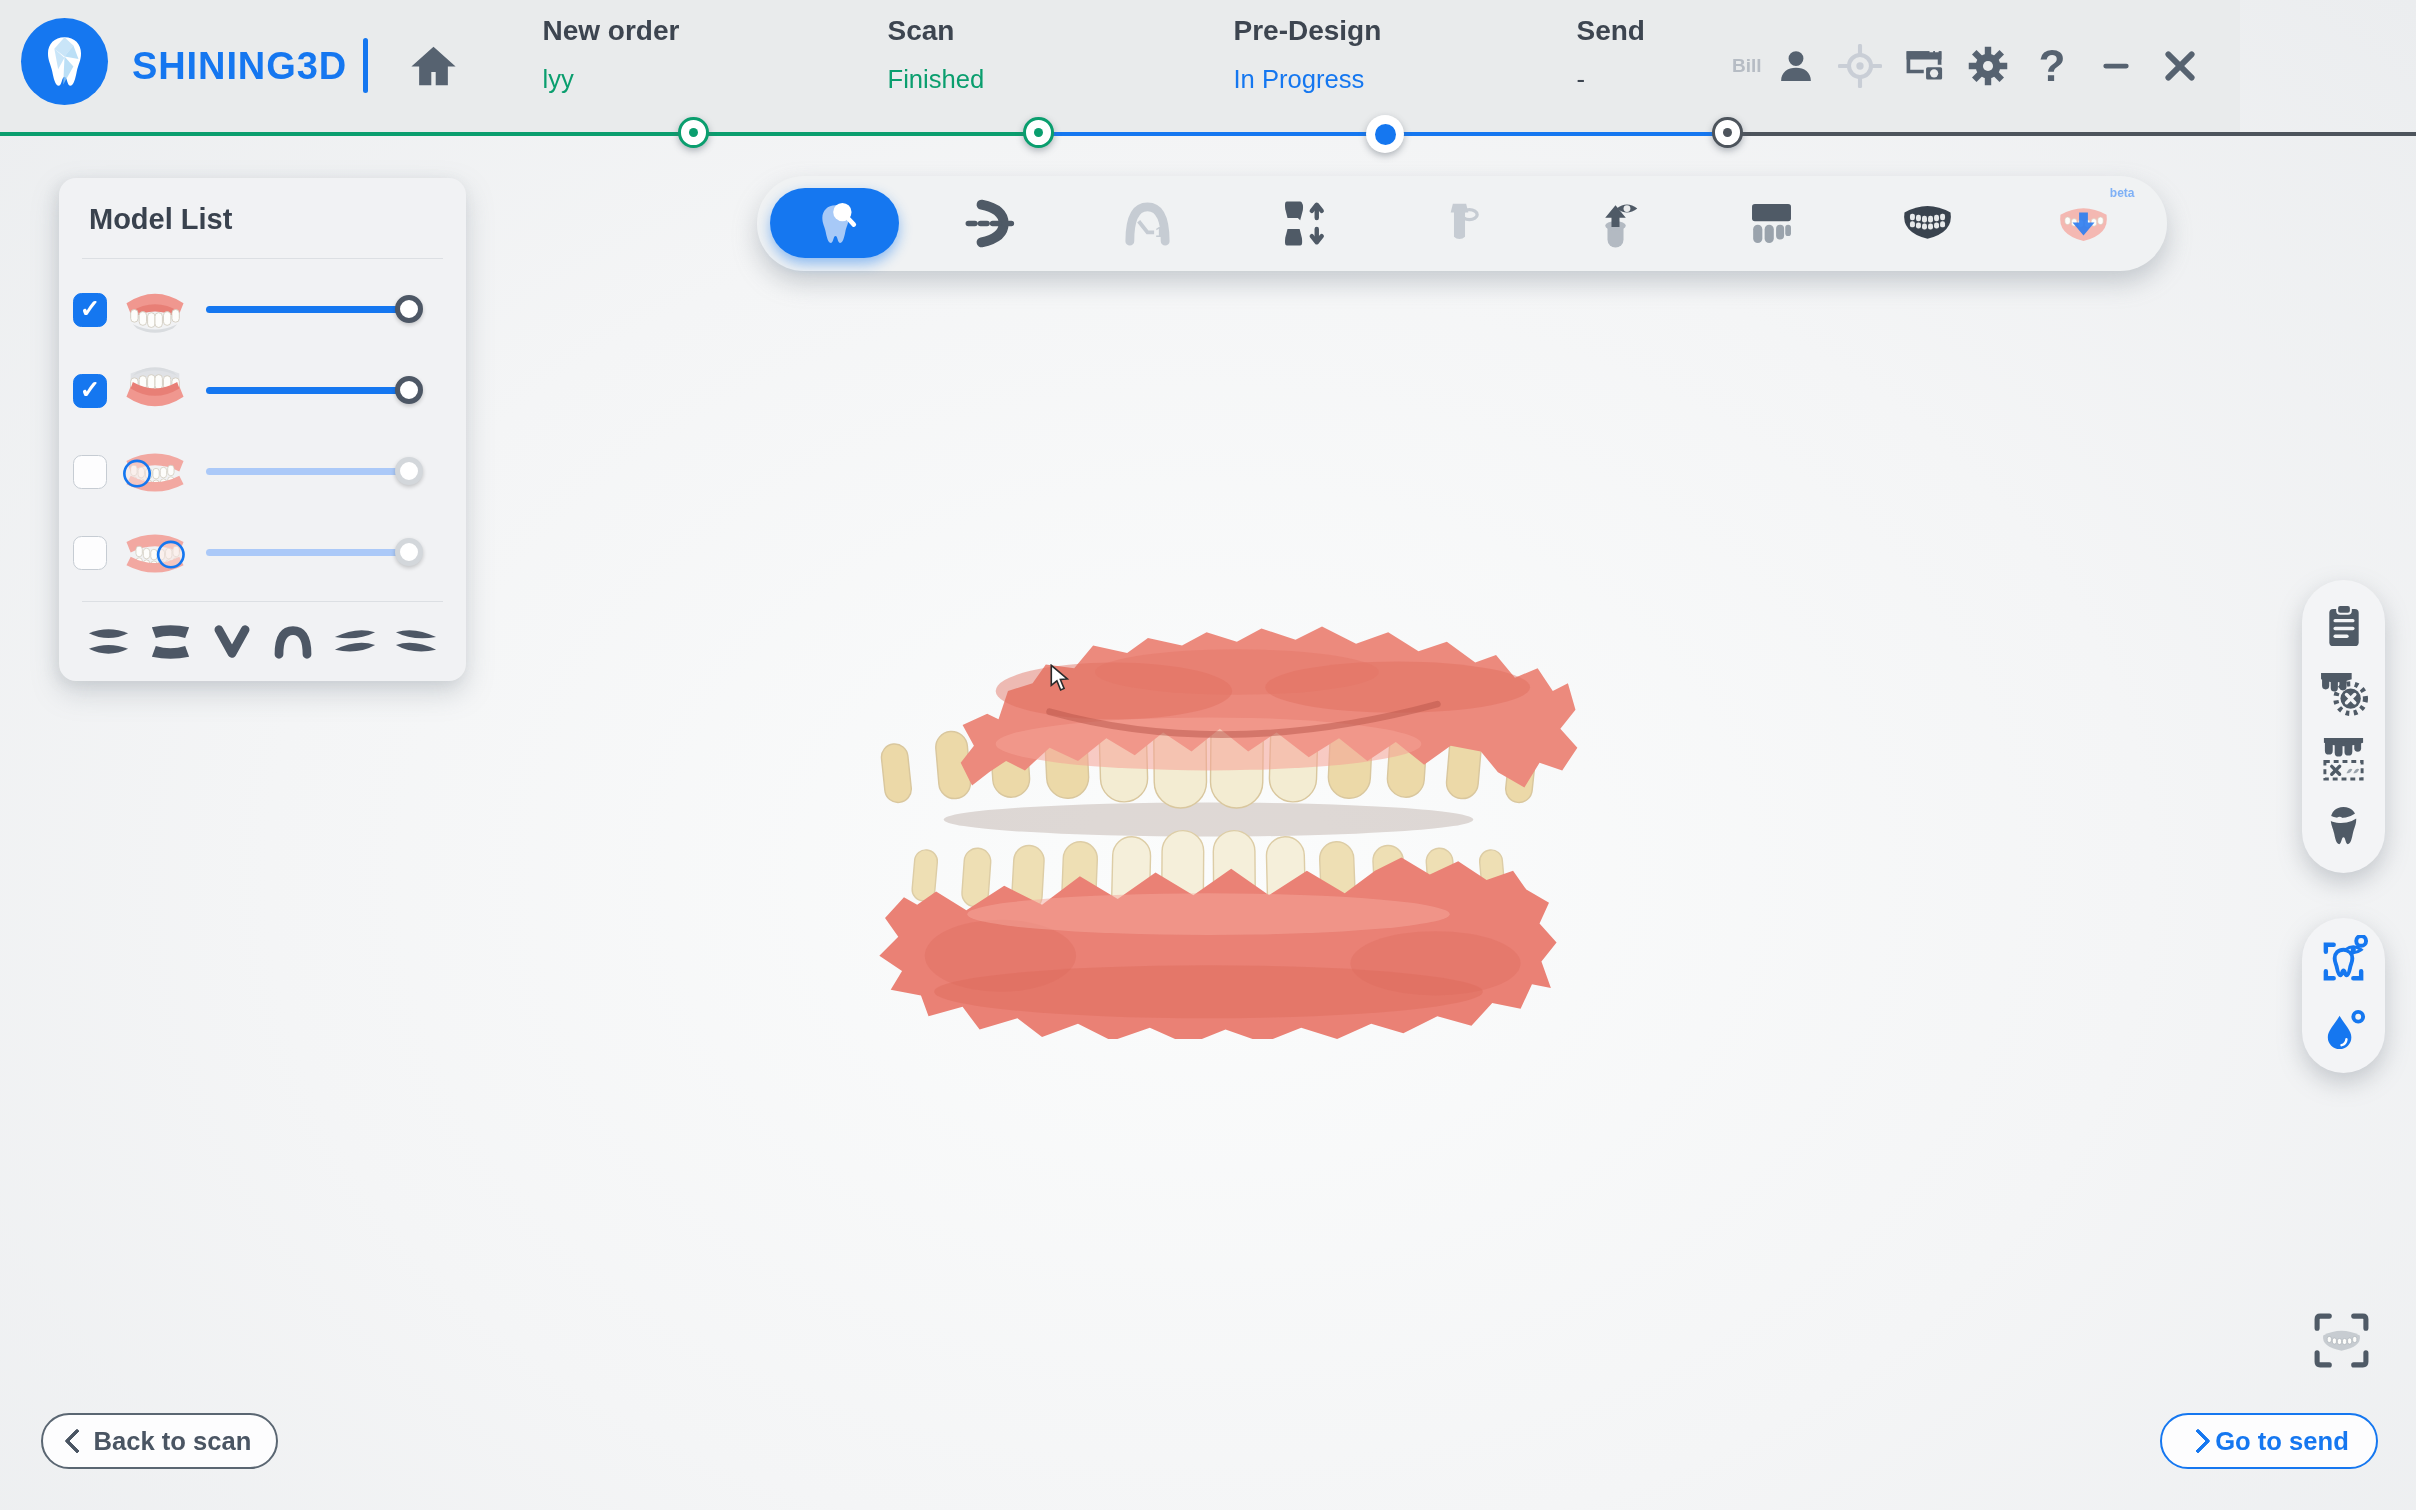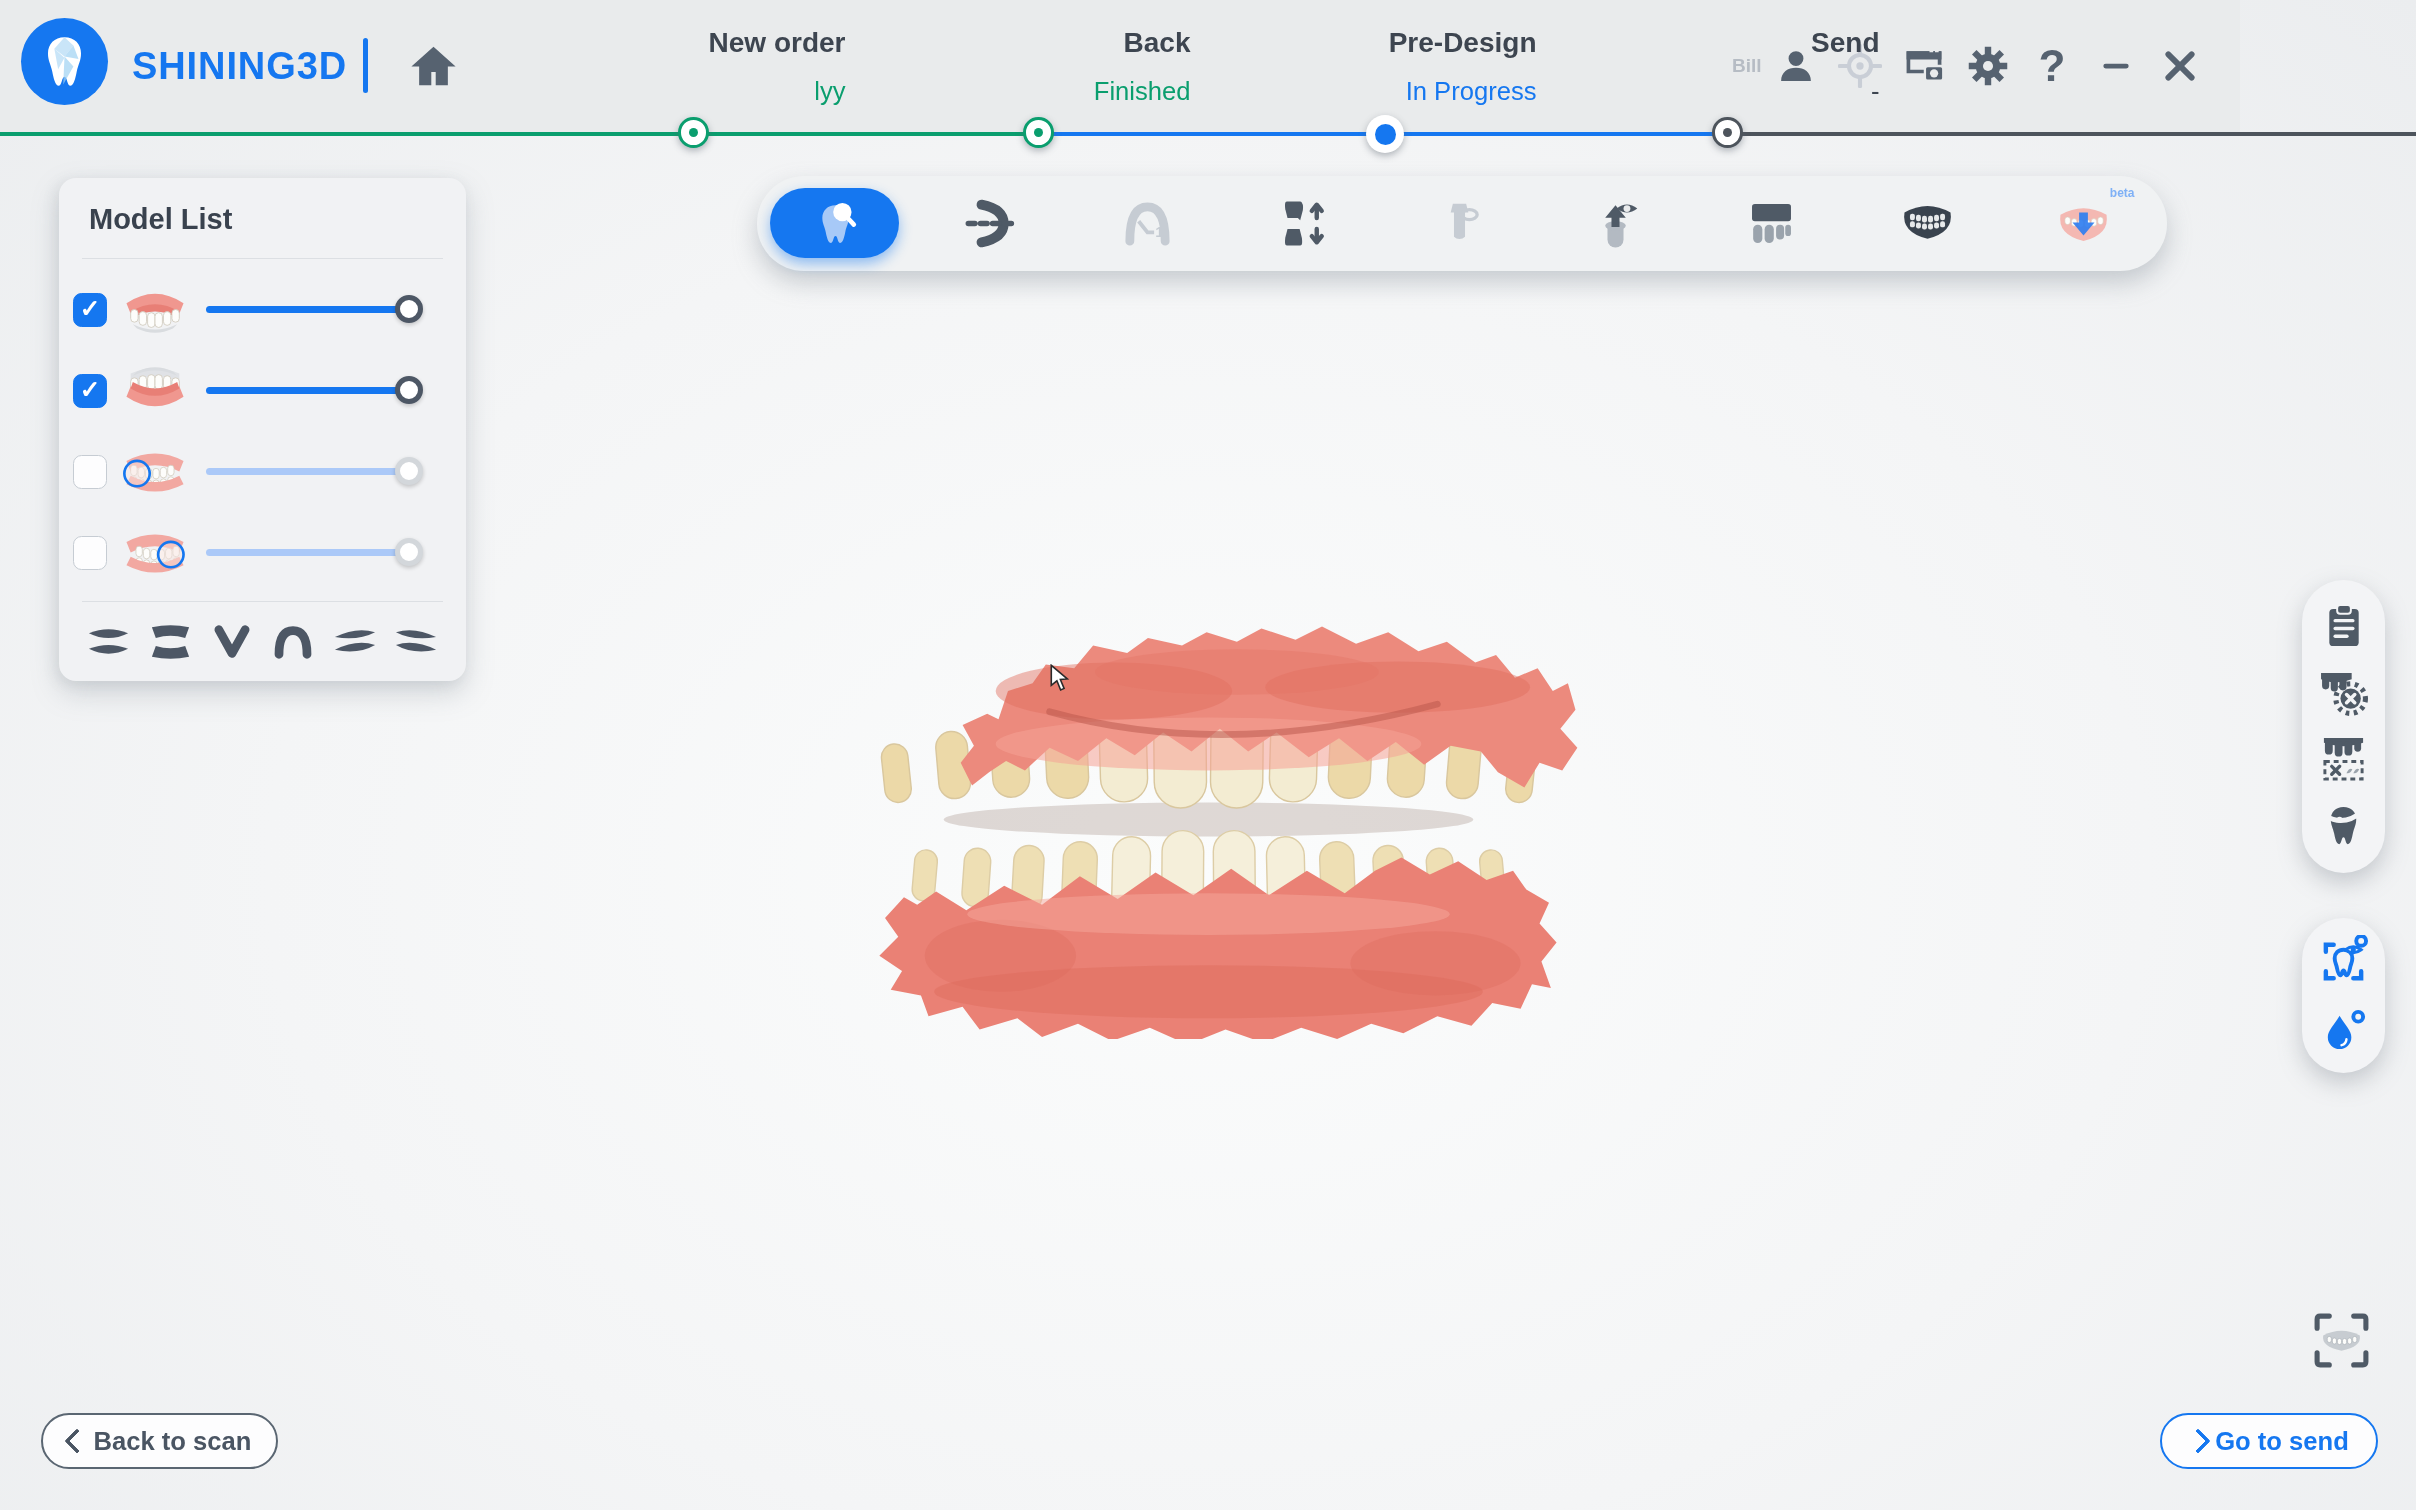--- a/index.html
+++ b/index.html
@@ -14,21 +14,21 @@
   .vdiv{left:363px;top:38px;width:4.7px;height:55px;background:#1577f0;border-radius:2.8px}
   .home{left:407px;top:40px;width:53px;height:53px;cursor:pointer}
   .hdr-right{right:38px;top:0;height:132px;display:flex;align-items:center;gap:20px}
   .hdr-user-label{font-size:19px;font-weight:700;color:#b6bcc4;margin-right:-7.6px}
   .hicon{width:44px;height:44px;display:flex;align-items:center;justify-content:center}
   
   .pline{top:132px;height:3.8px}
   .seg-green{left:0;width:1039px;background:#0a9e6e}
   .seg-blue{left:1039px;width:689px;background:#1577f0}
   .seg-dark{left:1728px;width:689px;background:#4d545c}
-  .step-col{top:12px;width:303px;text-align:right;transform:translateX(-50%)}
+  .step-col{top:0;width:303px;text-align:left;transform:translateX(-50%)}
   .step-label{font-size:28px;font-weight:700;color:#3d4550;margin-top:15px}
   .step-status{font-size:25.6px;font-weight:400;margin-top:18px;color:#3d4550}
   .step-col.done .step-status{color:#0a9e6e}
   .step-col.active .step-status{color:#1577f0}
   .node{top:117px;width:32px;height:32px;margin-left:-16px;border-radius:50%;background:#fff;
         box-shadow:0 2.8px 7.6px rgba(90,100,110,.45);display:flex;align-items:center;justify-content:center}
   .node.done{border:3.8px solid #0a9e6e;width:24.6px;height:24.6px}
   .node.done::after{content:"";width:9.5px;height:9.5px;border-radius:50%;background:#0a9e6e}
   .node.pending{border:3.8px solid #4d545c;width:24.6px;height:24.6px}
   .node.pending::after{content:"";width:9.5px;height:9.5px;border-radius:50%;background:#4d545c}
@@ -159,21 +159,21 @@
 
 <div class="abs pline seg-green"></div>
 <div class="abs pline seg-blue"></div>
 <div class="abs pline seg-dark"></div>
 
 <div class="abs step-col done" style="left:694px">
   <div class="step-label">New order</div>
   <div class="step-status">lyy</div>
 </div>
 <div class="abs step-col done" style="left:1039px">
-  <div class="step-label">Back</div>
+  <div class="step-label">Scan</div>
   <div class="step-status">Finished</div>
 </div>
 <div class="abs step-col active" style="left:1385px">
   <div class="step-label">Pre-Design</div>
   <div class="step-status">In Progress</div>
 </div>
 <div class="abs step-col pending" style="left:1728px">
   <div class="step-label">Send</div>
   <div class="step-status">-</div>
 </div>

